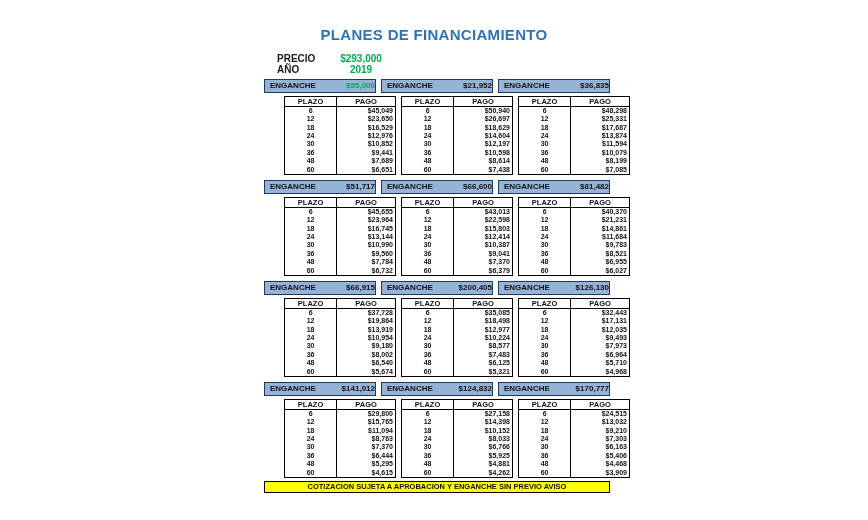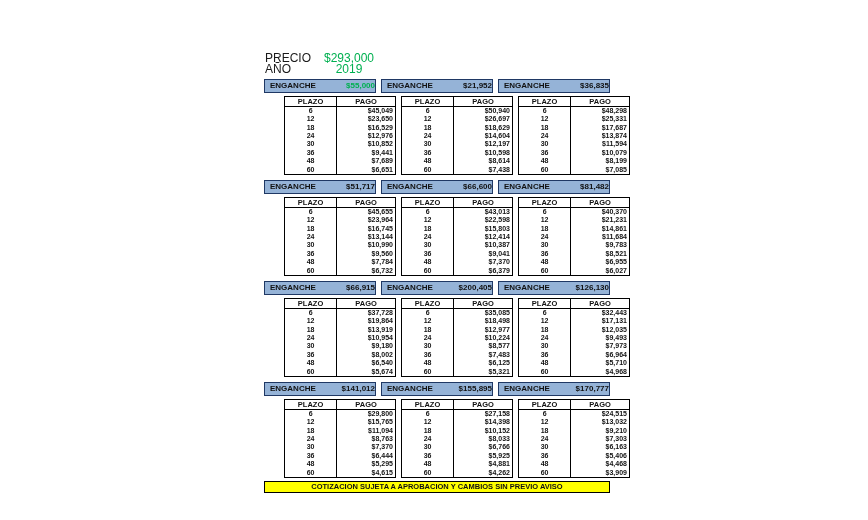--- a/index.html
+++ b/index.html
@@ -6,21 +6,21 @@
   html,body { background:#fff; }
   body { font-family:"Liberation Sans", sans-serif; }
   .page { position:relative; width:868px; height:520px; background:#fff; overflow:hidden; }
 
   .title {
     position:absolute; top:26px; left:0; width:868px;
     text-align:center; font-size:15px; font-weight:bold;
     color:#2E74B5; letter-spacing:.3px;
   }
 
-  .info { position:absolute; top:53px; left:265px; font-size:12px; font-weight:normal; }
+  .info { position:absolute; top:53px; left:277px; font-size:10px; font-weight:bold; }
   .info-row { display:flex; height:11px; line-height:11px; }
   .info-label { width:53px; color:#1a1a1a; }
   .info-value { width:62px; text-align:center; color:#00B050; }
 
   .plans-grid {
     position:absolute; top:79px; left:264px; width:346px;
     display:grid; grid-template-columns:repeat(3,112px);
     column-gap:5px; row-gap:5px; grid-auto-rows:96px;
   }
 
@@ -51,20 +51,21 @@
     background:#FFFF00; border:1px solid #000;
     font-size:7.5px; font-weight:bold; color:#111;
     text-align:center; line-height:10px;
   }
 </style>
 </head>
 <body>
 
 <div class="page">
 
+  <div class="title">PLANES DE FINANCIAMIENTO</div>
 
   <div class="info">
     <div class="info-row">
       <span class="info-label">PRECIO</span>
       <span class="info-value">$293,000</span>
     </div>
     <div class="info-row">
       <span class="info-label">AÑO</span>
       <span class="info-value">2019</span>
     </div>
@@ -597,21 +598,21 @@
               <td class="plazo-cell">60</td>
               <td class="pago-cell">$4,615</td>
             </tr>
           </tbody>
     </table>
   </div>
 
   <div class="plan">
     <div class="bar">
       <span class="bar-label">ENGANCHE</span>
-      <span class="bar-value">$155,895</span>
+      <span class="bar-value">$124,832</span>
     </div>
     <table>
       <colgroup>
             <col class="c-plazo">
             <col class="c-pago">
           </colgroup>
       <thead>
         <tr>
           <th class="h-plazo">PLAZO</th>
           <th class="h-pago">PAGO</th>
@@ -701,15 +702,15 @@
             </tr>
             <tr>
               <td class="plazo-cell">60</td>
               <td class="pago-cell">$3,909</td>
             </tr>
           </tbody>
     </table>
   </div>
 </div>
 
-  <div class="banner">COTIZACION SUJETA A APROBACION Y CAMBIOS SIN PREVIO AVISO</div>
+  <div class="banner">COTIZACION SUJETA A APROBACION Y ENGANCHE SIN PREVIO AVISO</div>
 
 </div>
 
 </body></html>

